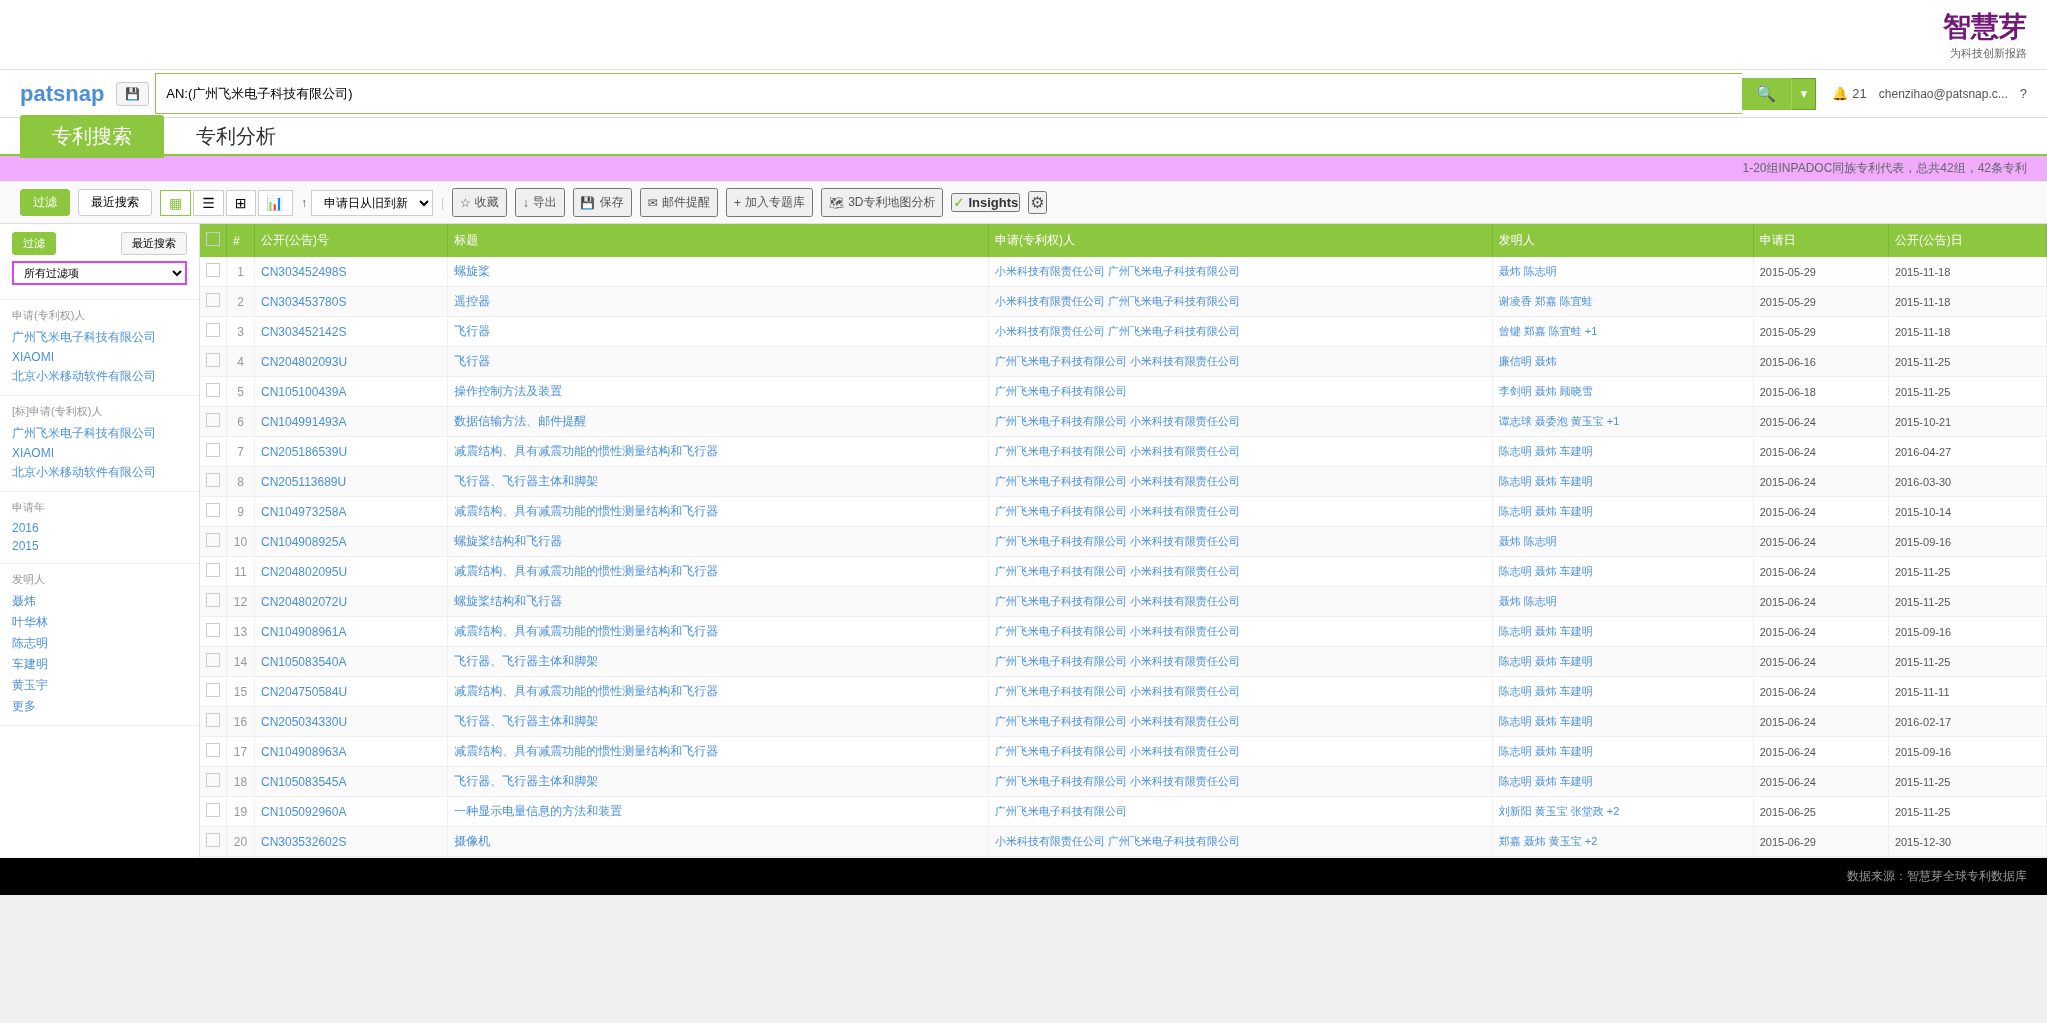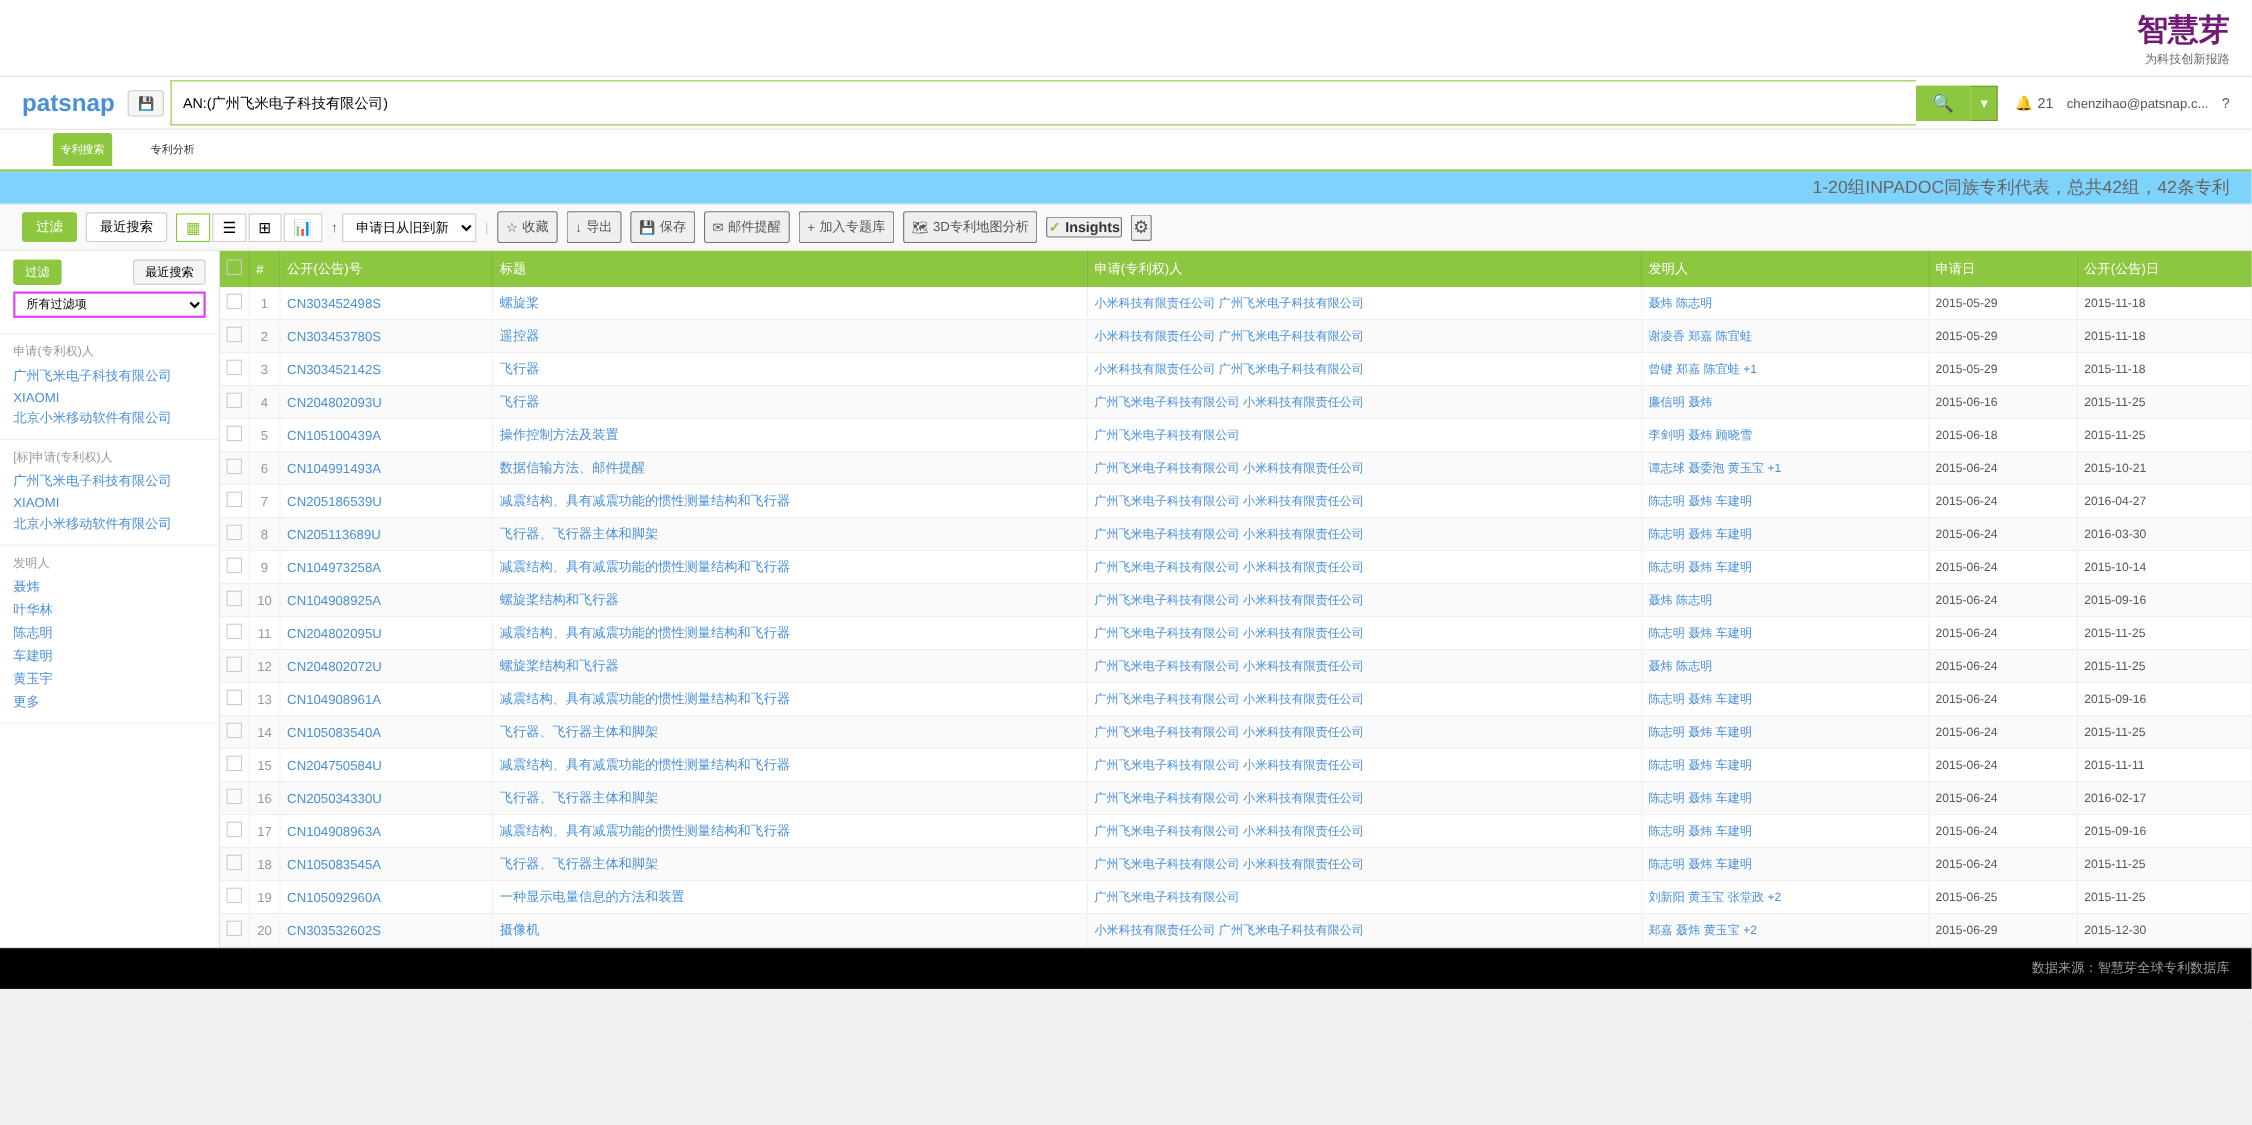--- a/index.html
+++ b/index.html
@@ -109,39 +109,38 @@
     
     .tab-bar {
       background: #fff;
       padding: 0 20px;
       display: flex;
       align-items: center;
       border-bottom: 2px solid #8dc63f;
       height: 38px;
     }
     .tab {
-      padding: 8px 7px;
-      cursor: pointer;
-      font-size: 10px;
+      padding: 8px 32px;
+      cursor: pointer;
+      font-size: 20px;
       color: #333;
       border: none;
       background: none;
-      margin-left: 28px;
     }
     .tab.active {
       background: #8dc63f;
       color: #fff;
       border-radius: 3px 3px 0 0;
     }
 
     
     .result-info {
-      background: #7dd3fc;
+      background: #f0abfc;
       padding: 4px 20px;
-      font-size: 16px;
+      font-size: 12px;
       color: #666;
       text-align: right;
       border-bottom: 1px solid #eee;
     }
 
     
     .toolbar {
       background: #f9f9f9;
       padding: 6px 20px;
       display: flex;
@@ -448,20 +447,29 @@
         <span>广州飞米电子科技有限公司</span>
       </div>
       <div class="sidebar-item">
         <span>XIAOMI</span>
       </div>
       <div class="sidebar-item">
         <span>北京小米移动软件有限公司</span>
       </div>
     </div>
 
+    <div class="sidebar-section">
+      <div class="sidebar-label">申请年</div>
+      <div class="sidebar-item">
+        <span>2016</span>
+      </div>
+      <div class="sidebar-item">
+        <span>2015</span>
+      </div>
+    </div>
 
     <div class="sidebar-section">
       <div class="sidebar-label">发明人</div>
       <div class="sidebar-item">
         <span>聂炜</span>
       </div>
       <div class="sidebar-item">
         <span>叶华林</span>
       </div>
       <div class="sidebar-item">

